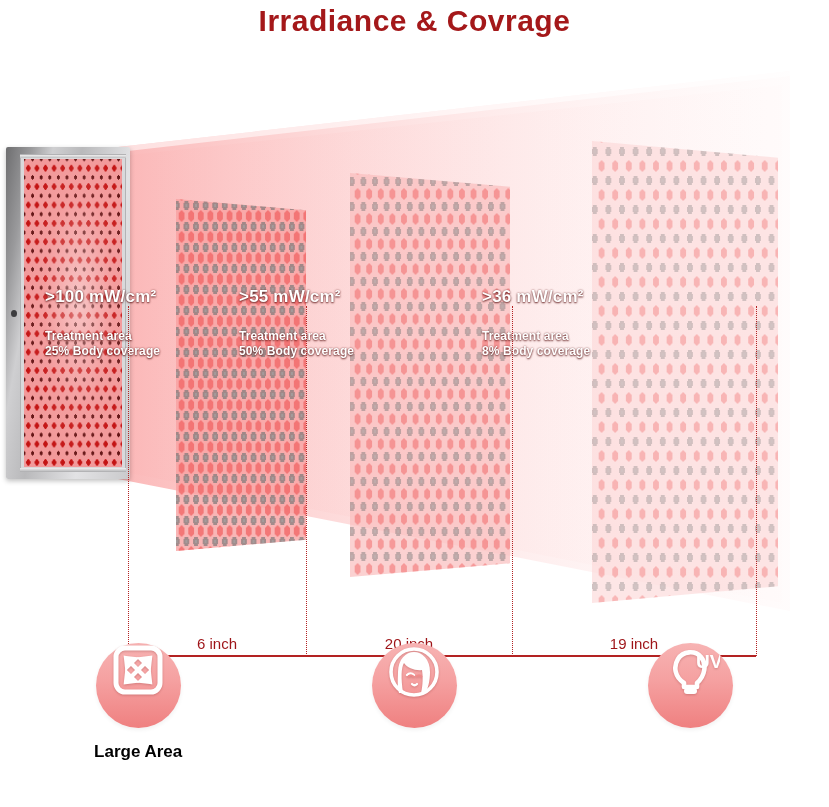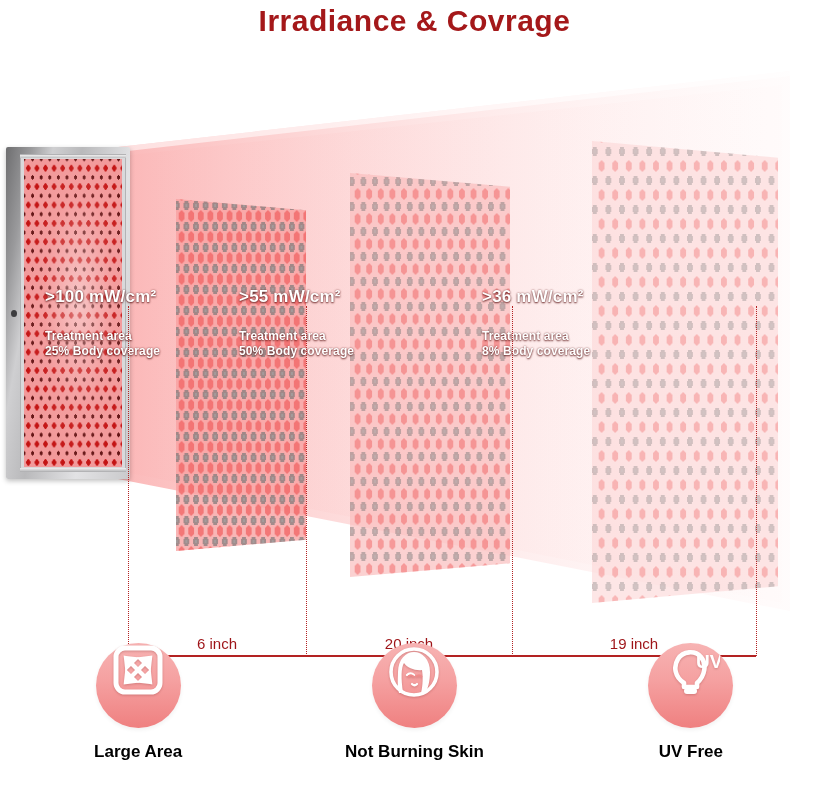--- a/index.html
+++ b/index.html
@@ -296,32 +296,30 @@
             <path d="M13 29 C13 16 21 9 29 9 C37 9 45 16 45 29 C45 38 43 46 40 50
                      L36 50 C38 42 38 33 37 27 C31 28 22 25 19 20
                      C16 25 16 35 18 50 L14 50 C12 42 13 34 13 29 Z" fill="#ffffff"></path>
             <path d="M22 32 C24 30 27 30 29 32" fill="none" stroke="#ffffff" stroke-width="2.4" stroke-linecap="round"></path>
             <path d="M23.5 33.5 C25 32.2 27 32.2 28.5 33.5" fill="none" stroke="#f08a8a" stroke-width="1.8" stroke-linecap="round"></path>
             <path d="M31.5 33.5 C33 32.2 35 32.2 36.5 33.5" fill="none" stroke="#f08a8a" stroke-width="1.8" stroke-linecap="round"></path>
             <path d="M27 41 C28.5 42.5 30.5 42.5 32 41" fill="none" stroke="#ffffff" stroke-width="2.2" stroke-linecap="round"></path>
           </svg>
         </span>
       </div>
-      <div class="feature-label">Not Burning Skin</div>
     </div>
 
     <div class="feature">
       <div class="badge">
         <span>
           <svg width="58" height="56" viewBox="0 0 58 56">
             <path d="M22 40 C13 34 11 24 16 16 C21 8 33 7 39 14 C45 21 43 33 35 40
                      L35 44 L22 44 Z" fill="none" stroke="#ffffff" stroke-width="4.6" stroke-linejoin="round"></path>
             <rect x="22" y="45" width="13" height="6" rx="3" fill="#ffffff"></rect>
             <text x="34" y="25" font-family="'Liberation Sans',sans-serif" font-size="19" font-weight="700" fill="#ffffff">UV</text>
           </svg>
         </span>
       </div>
-      <div class="feature-label">UV Free</div>
     </div>
 
   </div>
 
 </div>
 
 </body></html>

